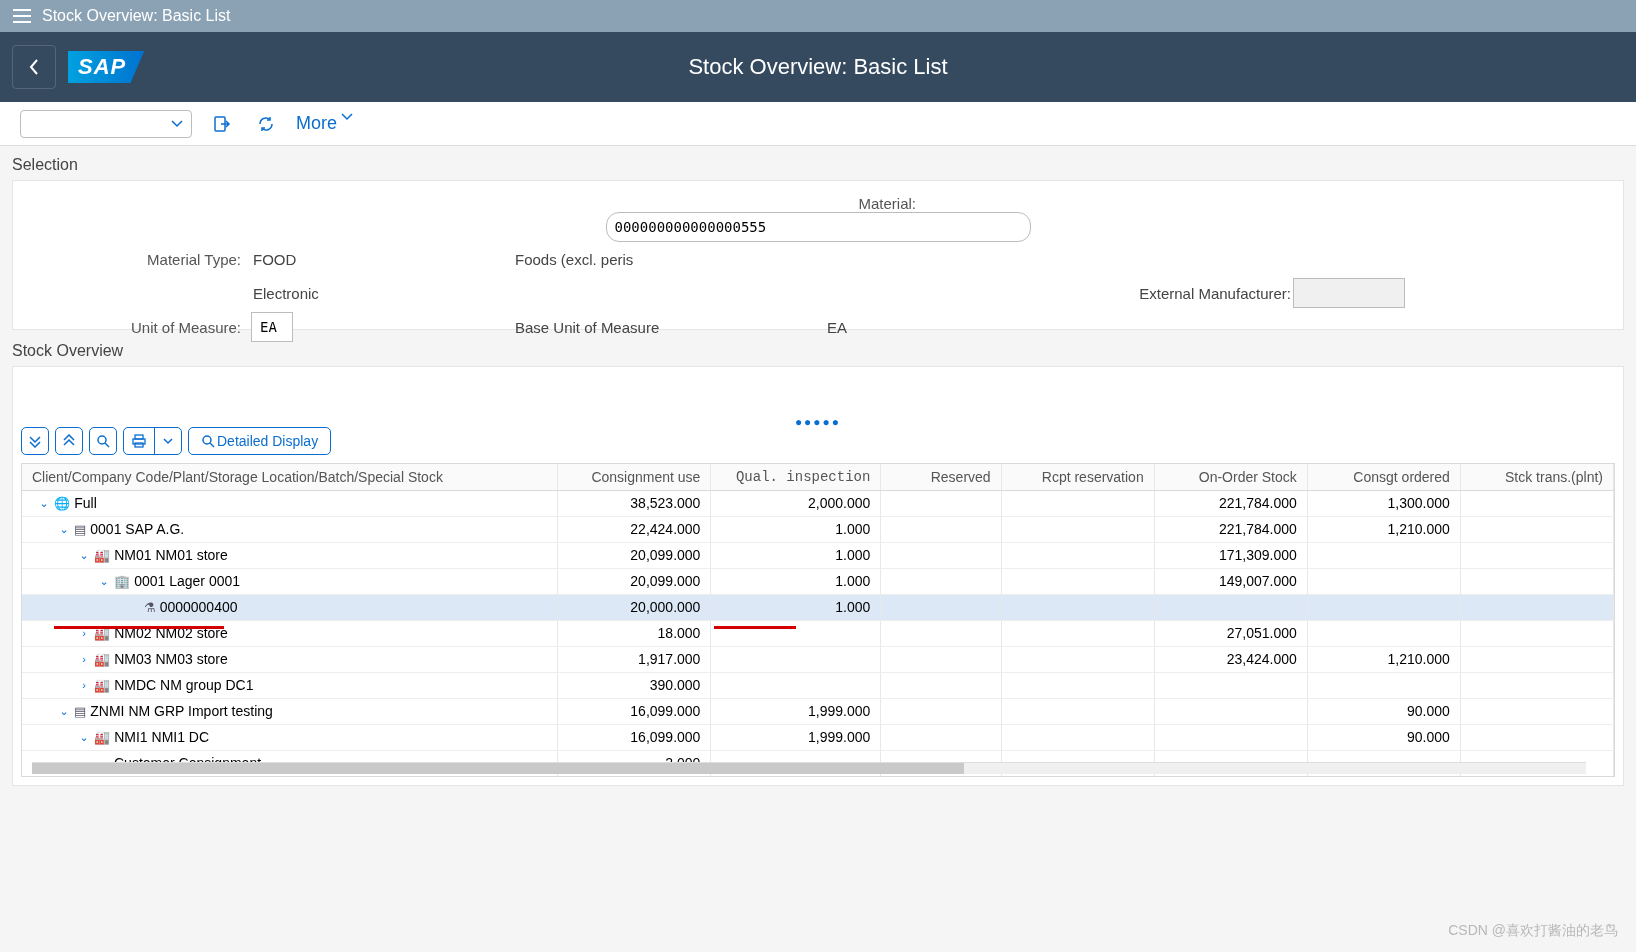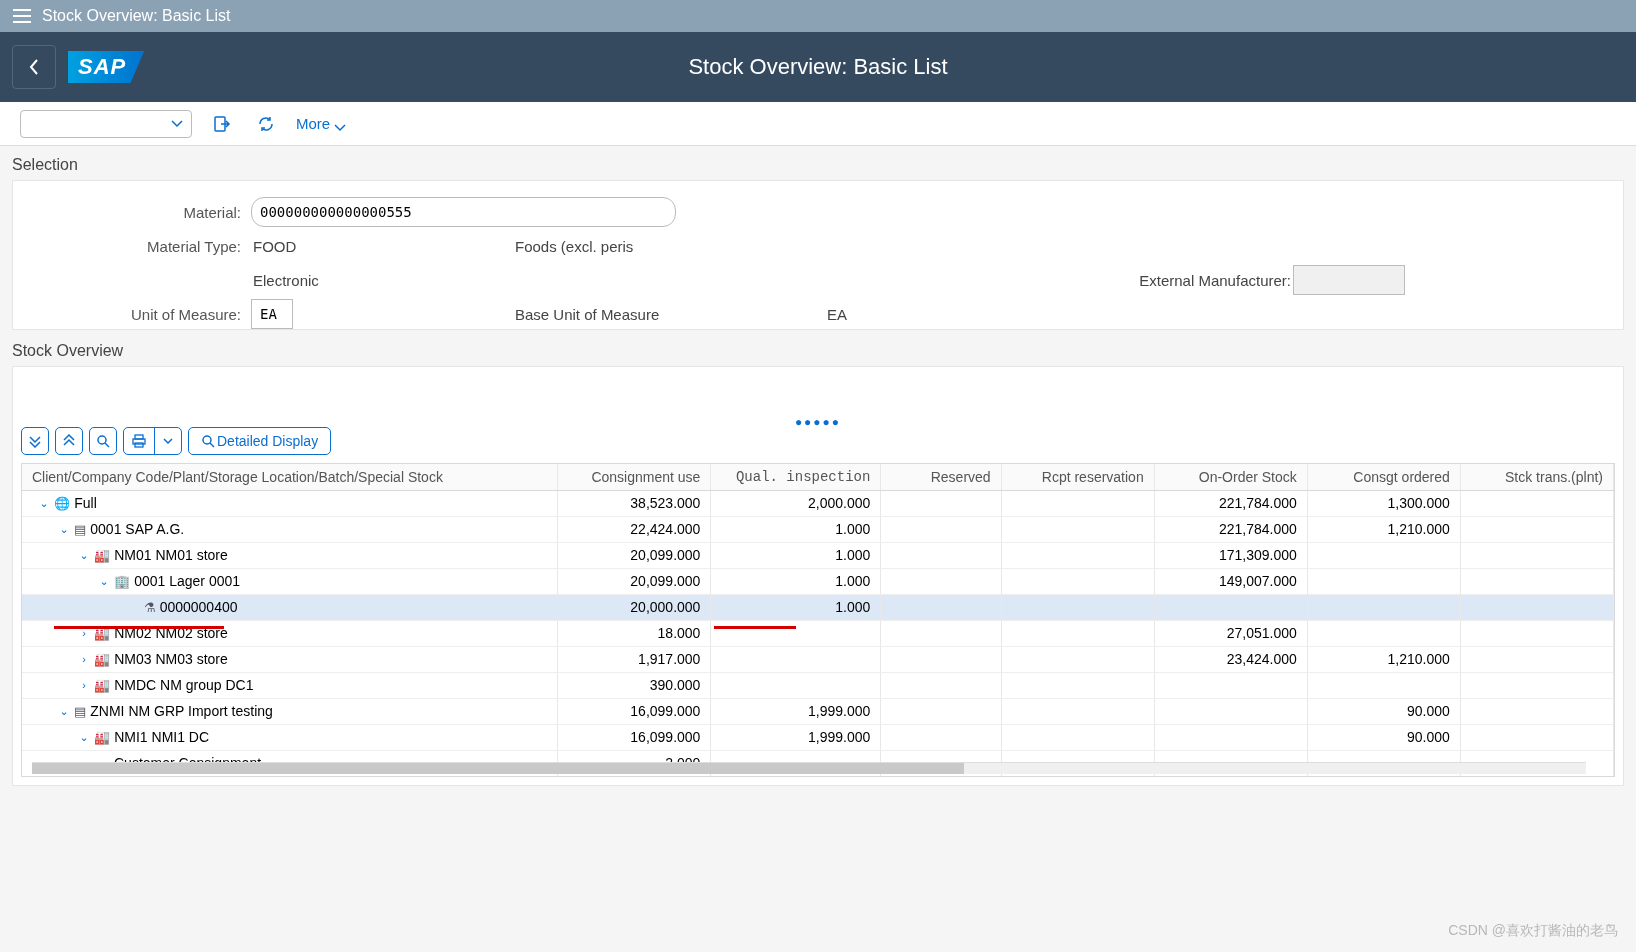--- a/index.html
+++ b/index.html
@@ -11,21 +11,21 @@
 
 .header { height: 70px; background: #354a5f; display: flex; align-items: center; position: relative; }
 .back-btn { width: 44px; height: 44px; margin-left: 12px; display: flex; align-items: center; justify-content: center; cursor: pointer; border:1px solid rgba(255,255,255,0.15); border-radius:4px; }
 .back-btn svg { stroke: #fff; }
 .sap-logo { margin-left: 12px; color: #fff; font-weight: bold; font-size: 22px; background: linear-gradient(90deg,#00a1e0,#0073d0); padding: 3px 18px 3px 10px; clip-path: polygon(0 0, 100% 0, 82% 100%, 0 100%); font-style: italic; letter-spacing: 1px;}
 .header .title { position: absolute; left: 50%; transform: translateX(-50%); color: #fff; font-size: 22px; }
 
 .toolbar { height: 44px; border-bottom: 1px solid #dcdcdc; display: flex; align-items: center; padding-left: 20px; gap: 16px; background:#fff;}
 .tb-dropdown { width: 172px; height: 28px; border: 1px solid #bcbcbc; border-radius: 4px; display:flex; align-items:center; justify-content:flex-end; padding-right:8px; cursor:pointer;}
 .tb-icon { width: 28px; height: 28px; display:flex; align-items:center; justify-content:center; color:#0a6ed1; cursor:pointer;}
-.more-btn { color:#0a6ed1; font-size:15px; cursor:pointer; display:flex; align-items:flex-end; gap:4px;}
+.more-btn { color:#0a6ed1; font-size:18px; cursor:pointer; display:flex; align-items:flex-start; gap:4px;}
 
 .body { background:#f5f5f5; padding: 10px 12px 0 12px; height: calc(952px - 32px - 56px - 44px); overflow:hidden;}
 .sect-title { font-size:16px; color:#444; margin-bottom:6px; }
 .panel { background:#fff; border:1px solid #e5e5e5; padding:14px 22px 20px 22px; margin-bottom:12px;}
 
 .frow { display:flex; align-items:center; min-height:34px; font-size:15px; color:#444;}
 .lbl { width:216px; text-align:right; padding-right:10px; color:#555;}
 .inp { height:30px; border:1px solid #bcbcbc; padding:0 8px; font-family:monospace; font-size:14px;}
 .val { padding-left:2px; }
 .col2 { position:absolute; left:480px;}
@@ -106,21 +106,21 @@
     <svg width="12" height="8" viewBox="0 0 12 8" fill="none" stroke="#0a6ed1" stroke-width="1.5">
         <polyline points="1,1 6,6 11,1"></polyline>
       </svg>
   </div>
 </div>
 
 <div class="body">
 
   <div class="sect-title">Selection</div>
   <div class="panel" style="position:relative; height:150px;">
-    <div class="frow" style="position:relative;">
+    <div class="frow" style="position:relative;flex-direction:column;">
       <div class="lbl">Material:</div>
       <input class="inp" style="width: 425px; border-radius: 13px;" value="000000000000000555">
     </div>
     <div class="frow" style="position:relative;">
       <div class="lbl">Material Type:</div>
       <div class="val">FOOD</div>
       <div class="col2">Foods (excl. peris</div>
     </div>
     <div class="frow" style="position:relative;">
       <div class="lbl"></div>

